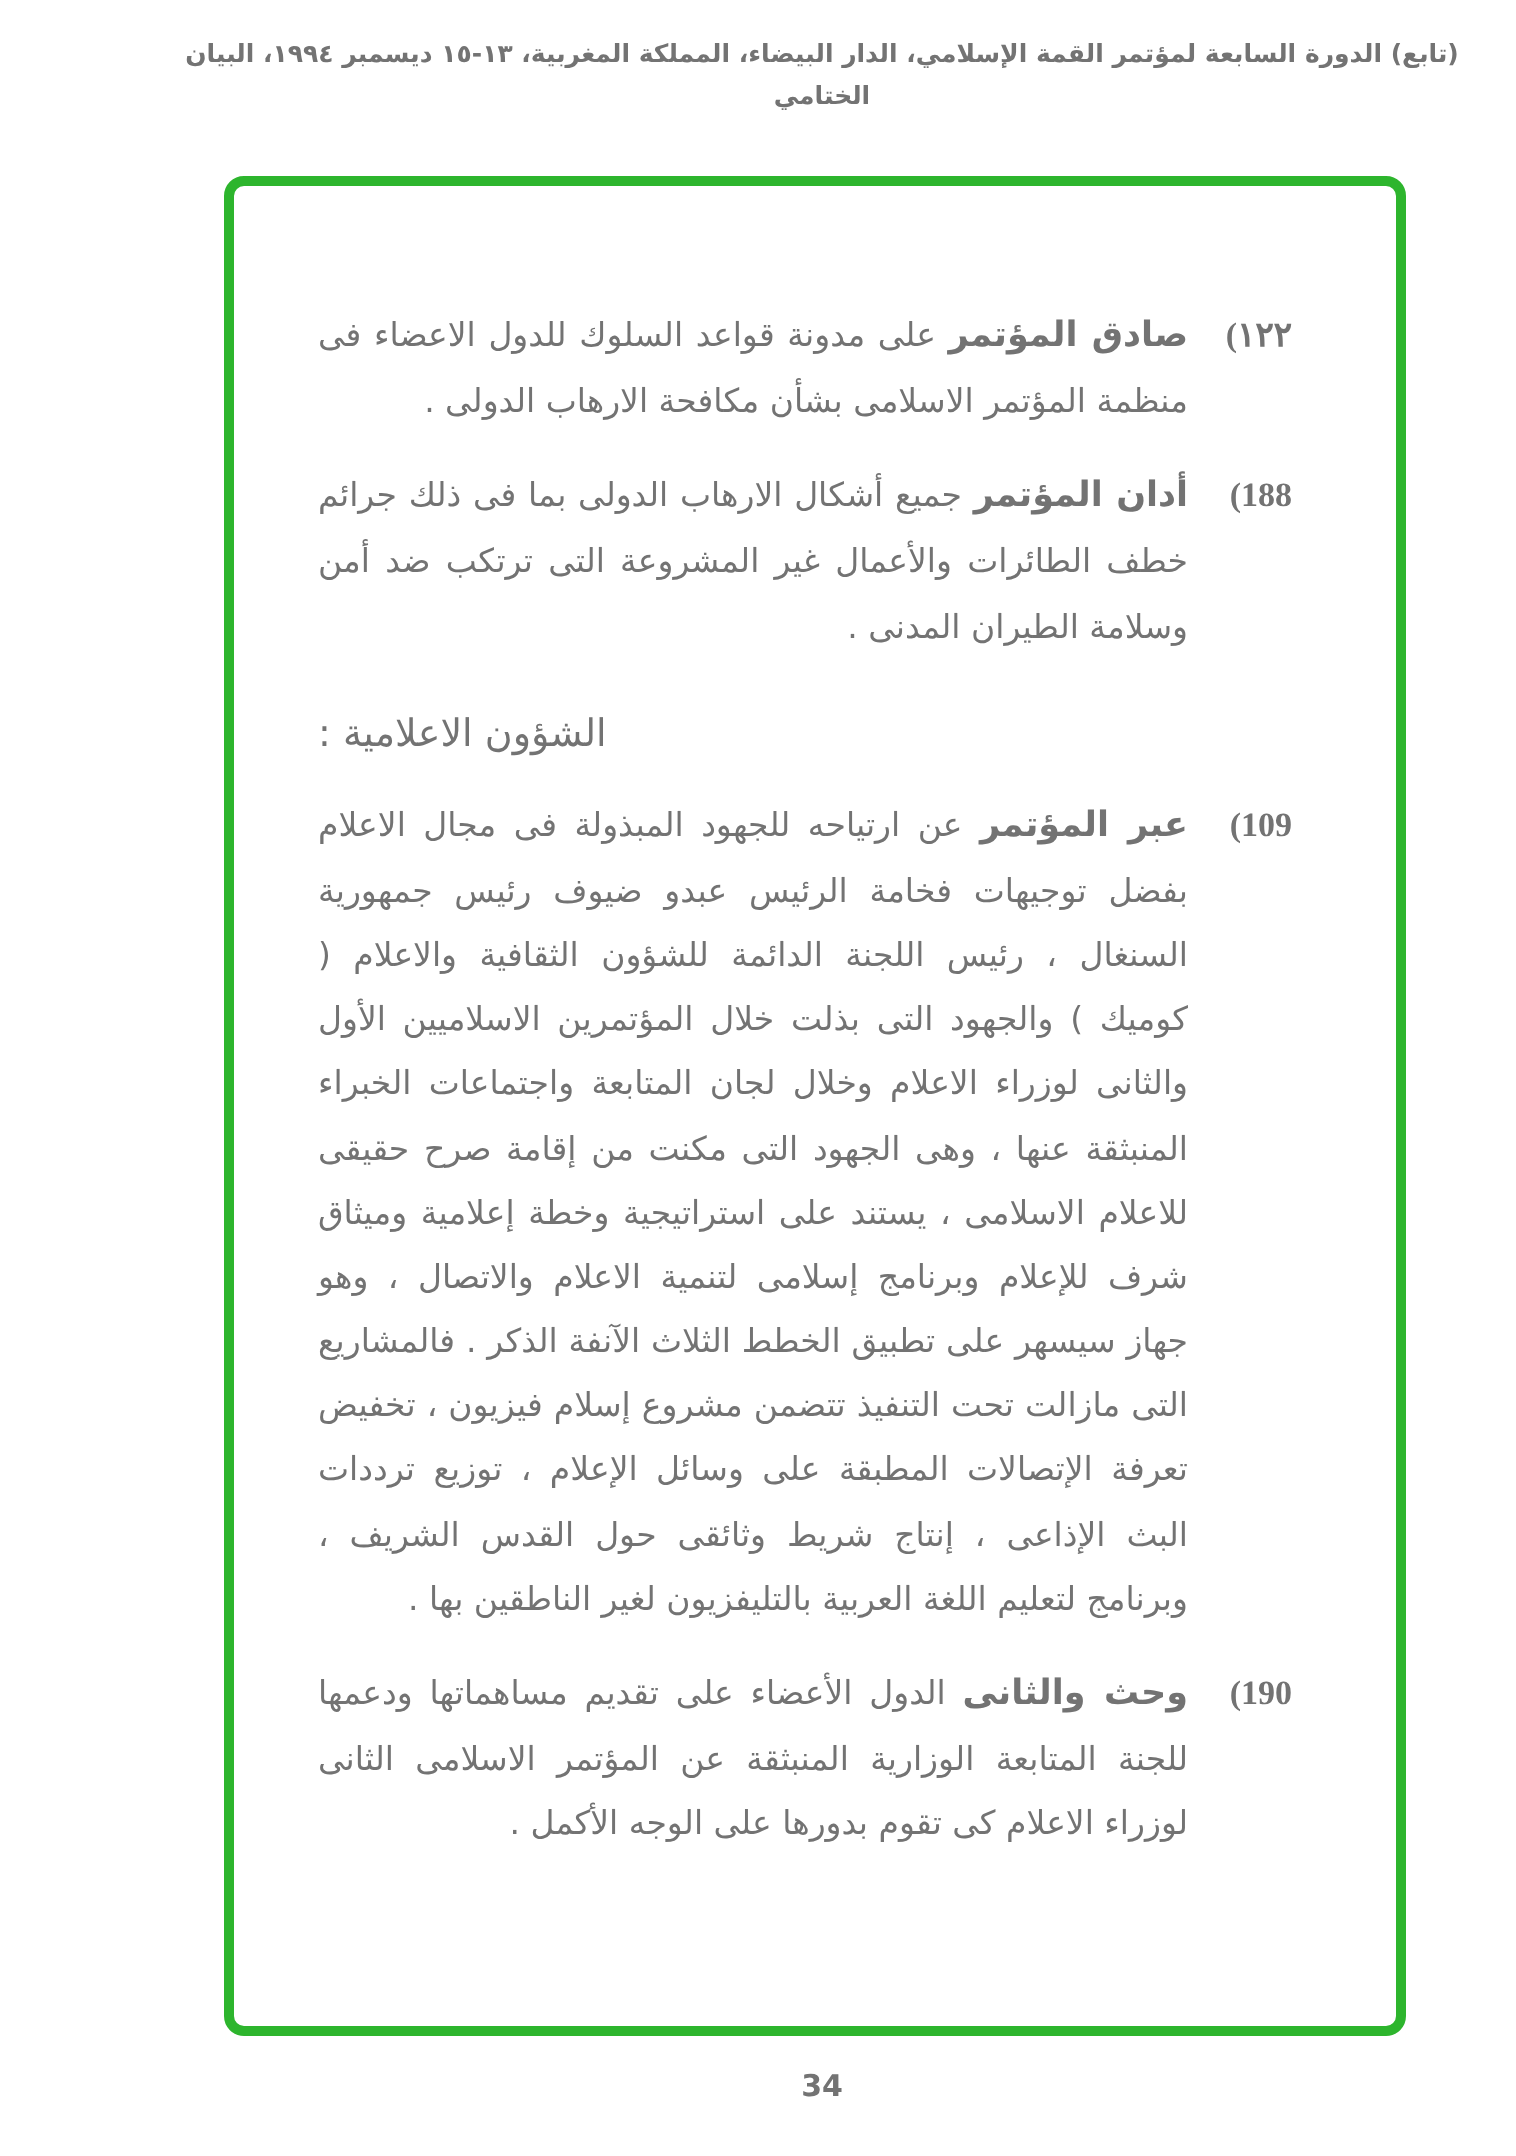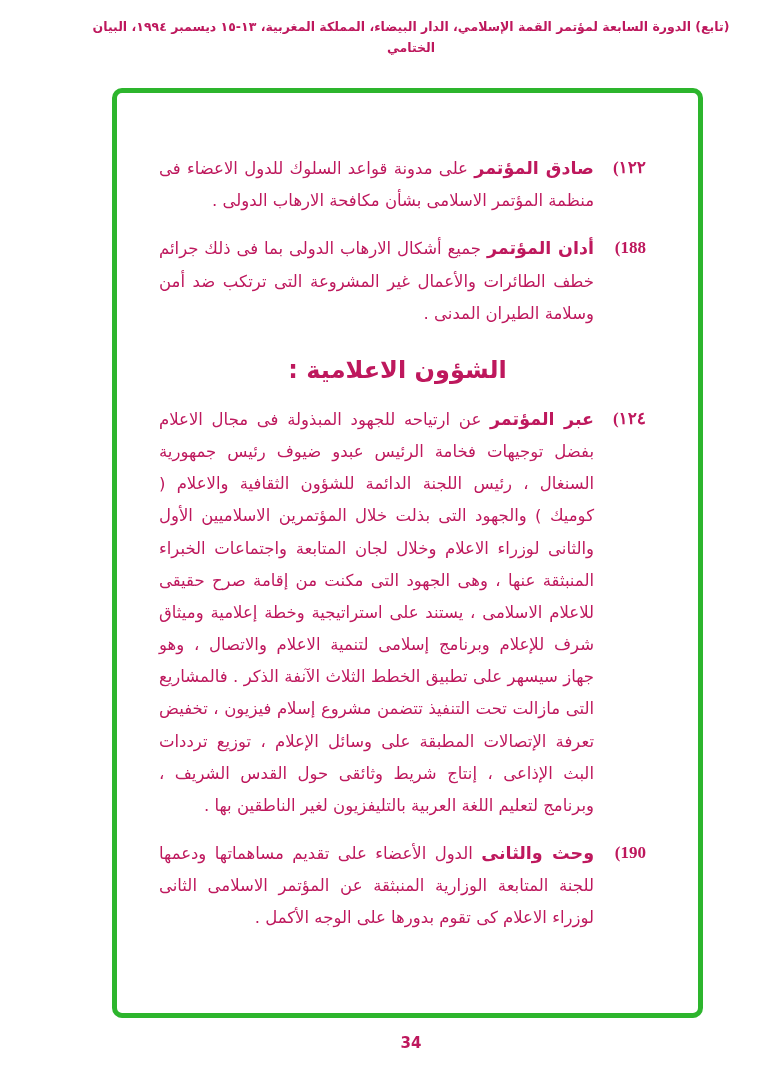--- a/index.html
+++ b/index.html
@@ -6,21 +6,21 @@
     margin: 0;
     padding: 0;
     background: #ffffff;
   }
   .page {
     position: relative;
     width: 694px;
     height: 1078px;
     background: #ffffff;
     font-family: "DejaVu Sans", sans-serif;
-    color: #be185d;
+    color: #737373;
     direction: rtl;
     overflow: hidden;
     margin-left: 43px;
   }
   .doc-header {
     position: absolute;
     top: 16px;
     left: 20px;
     right: 20px;
     text-align: center;
@@ -66,23 +66,23 @@
     font-size: 16.5px;
     line-height: 1.95;
     text-align: justify;
   }
   .para-text .lead {
     font-weight: bold;
     font-size: 17.5px;
   }
   .section-heading {
     margin: 26px 10px 18px 0;
-    font-size: 24px;
-    font-weight: bold;
-    text-align: center;
+    font-size: 19px;
+    font-weight: normal;
+    text-align: left;
   }
   .page-number {
     position: absolute;
     bottom: 26px;
     left: 0;
     right: 0;
     text-align: center;
     font-size: 15px;
     font-weight: bold;
   }
@@ -110,21 +110,21 @@
       <div class="para-num">188)</div>
       <div class="para-text">
         <span class="lead">أدان المؤتمر</span>
         <span class="rest">جميع أشكال الارهاب الدولى بما فى ذلك جرائم خطف الطائرات والأعمال غير المشروعة التى ترتكب ضد أمن وسلامة الطيران المدنى .</span>
       </div>
     </div>
 
     <div class="section-heading">الشؤون الاعلامية :</div>
 
     <div class="para">
-      <div class="para-num">١٢٤)</div>
+      <div class="para-num">109)</div>
       <div class="para-text">
         <span class="lead">عبر المؤتمر</span>
         <span class="rest">عن ارتياحه للجهود المبذولة فى مجال الاعلام بفضل توجيهات فخامة الرئيس عبدو ضيوف رئيس جمهورية السنغال ، رئيس اللجنة الدائمة للشؤون الثقافية والاعلام ( كوميك ) والجهود التى بذلت خلال المؤتمرين الاسلاميين الأول والثانى لوزراء الاعلام وخلال لجان المتابعة واجتماعات الخبراء المنبثقة عنها ، وهى الجهود التى مكنت من إقامة صرح حقيقى للاعلام الاسلامى ، يستند على استراتيجية وخطة إعلامية وميثاق شرف للإعلام وبرنامج إسلامى لتنمية الاعلام والاتصال ، وهو جهاز سيسهر على تطبيق الخطط الثلاث الآنفة الذكر . فالمشاريع التى مازالت تحت التنفيذ تتضمن مشروع إسلام فيزيون ، تخفيض تعرفة الإتصالات المطبقة على وسائل الإعلام ، توزيع ترددات البث الإذاعى ، إنتاج شريط وثائقى حول القدس الشريف ، وبرنامج لتعليم اللغة العربية بالتليفزيون لغير الناطقين بها .</span>
       </div>
     </div>
 
     <div class="para">
       <div class="para-num">190)</div>
       <div class="para-text">
         <span class="lead">وحث والثانى</span>

